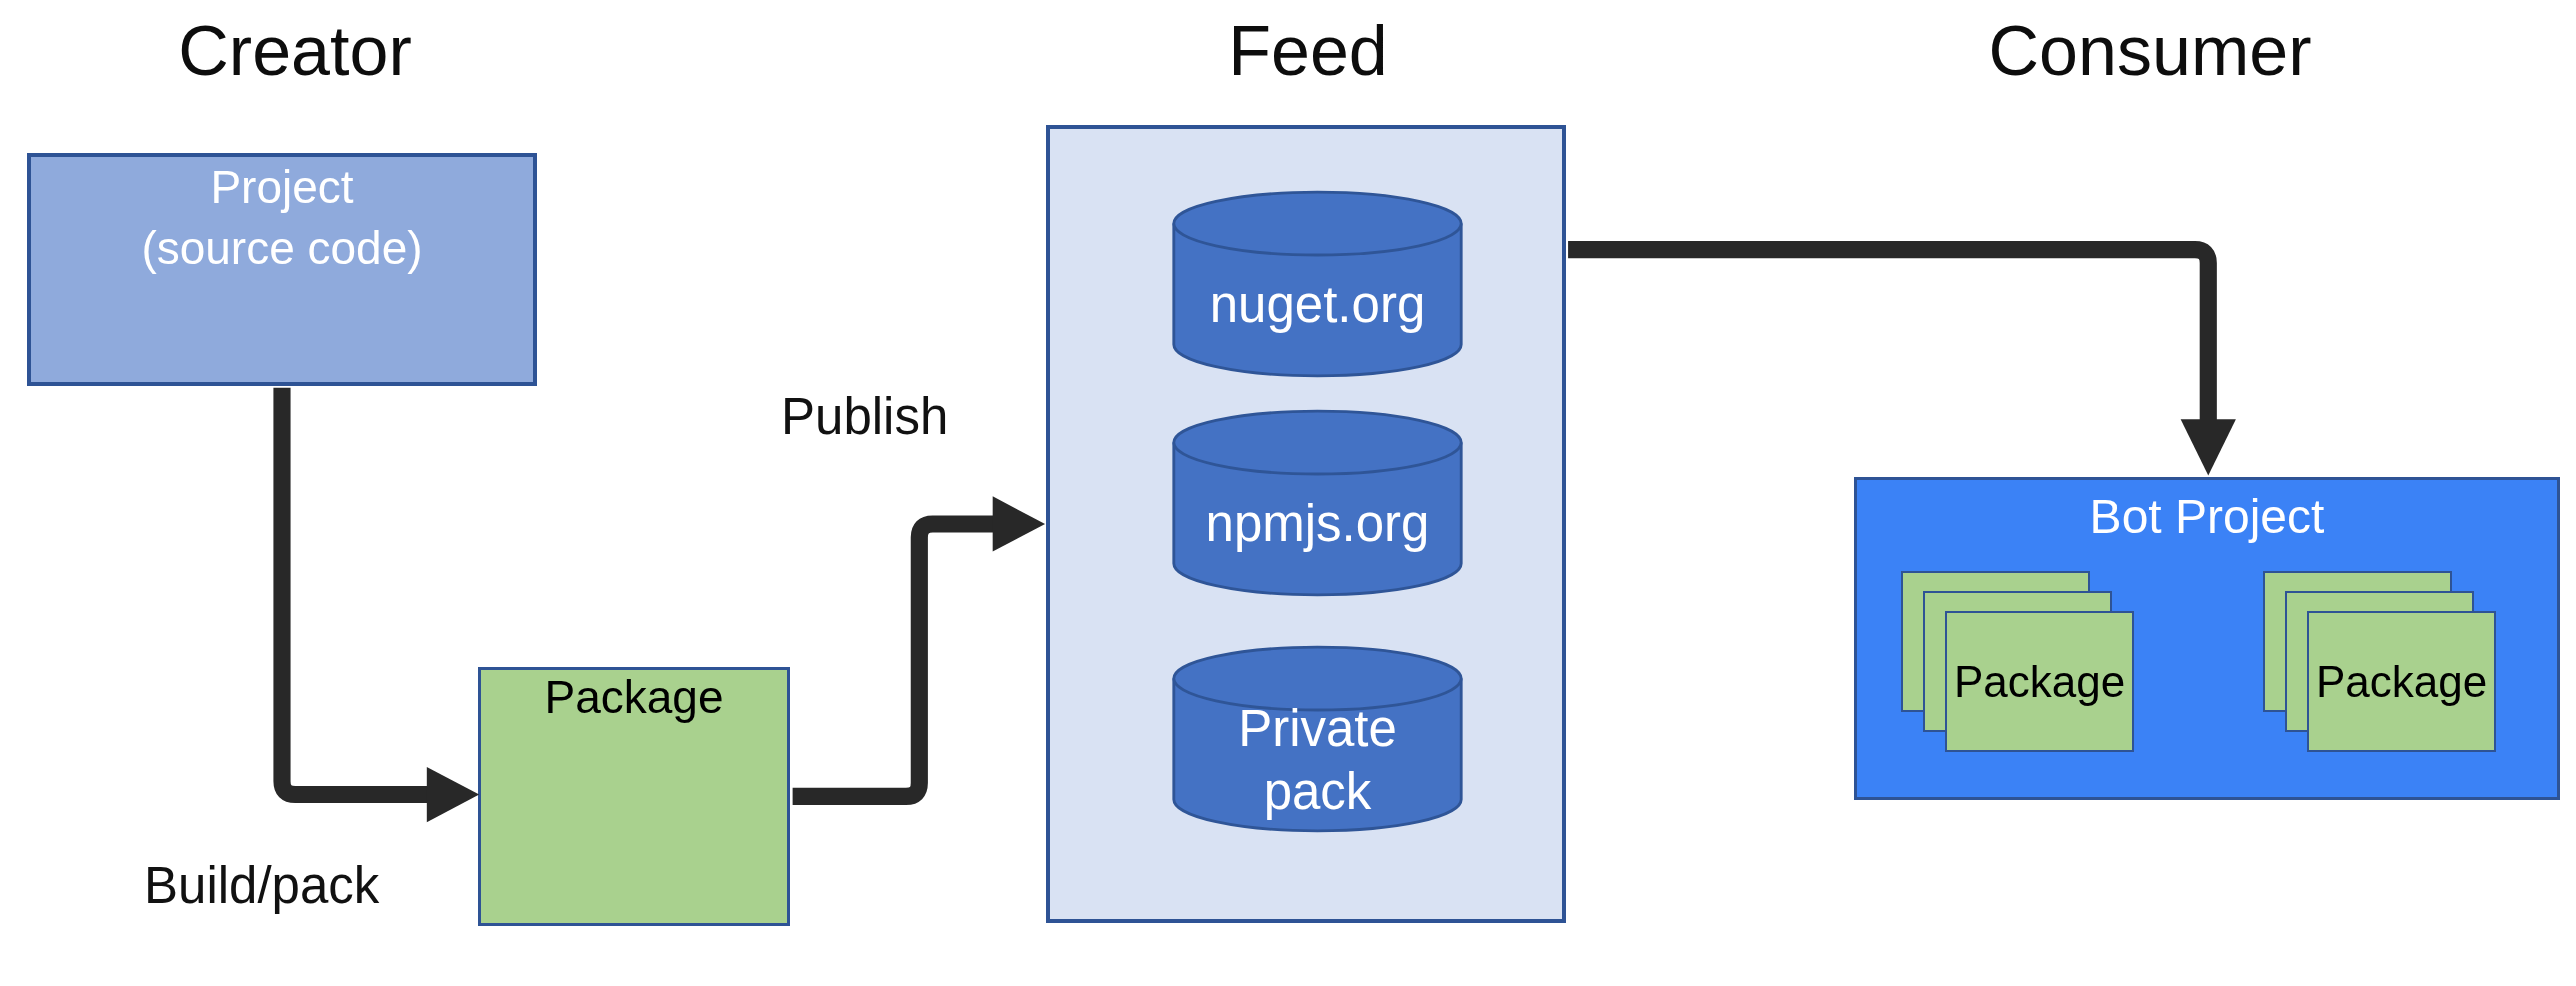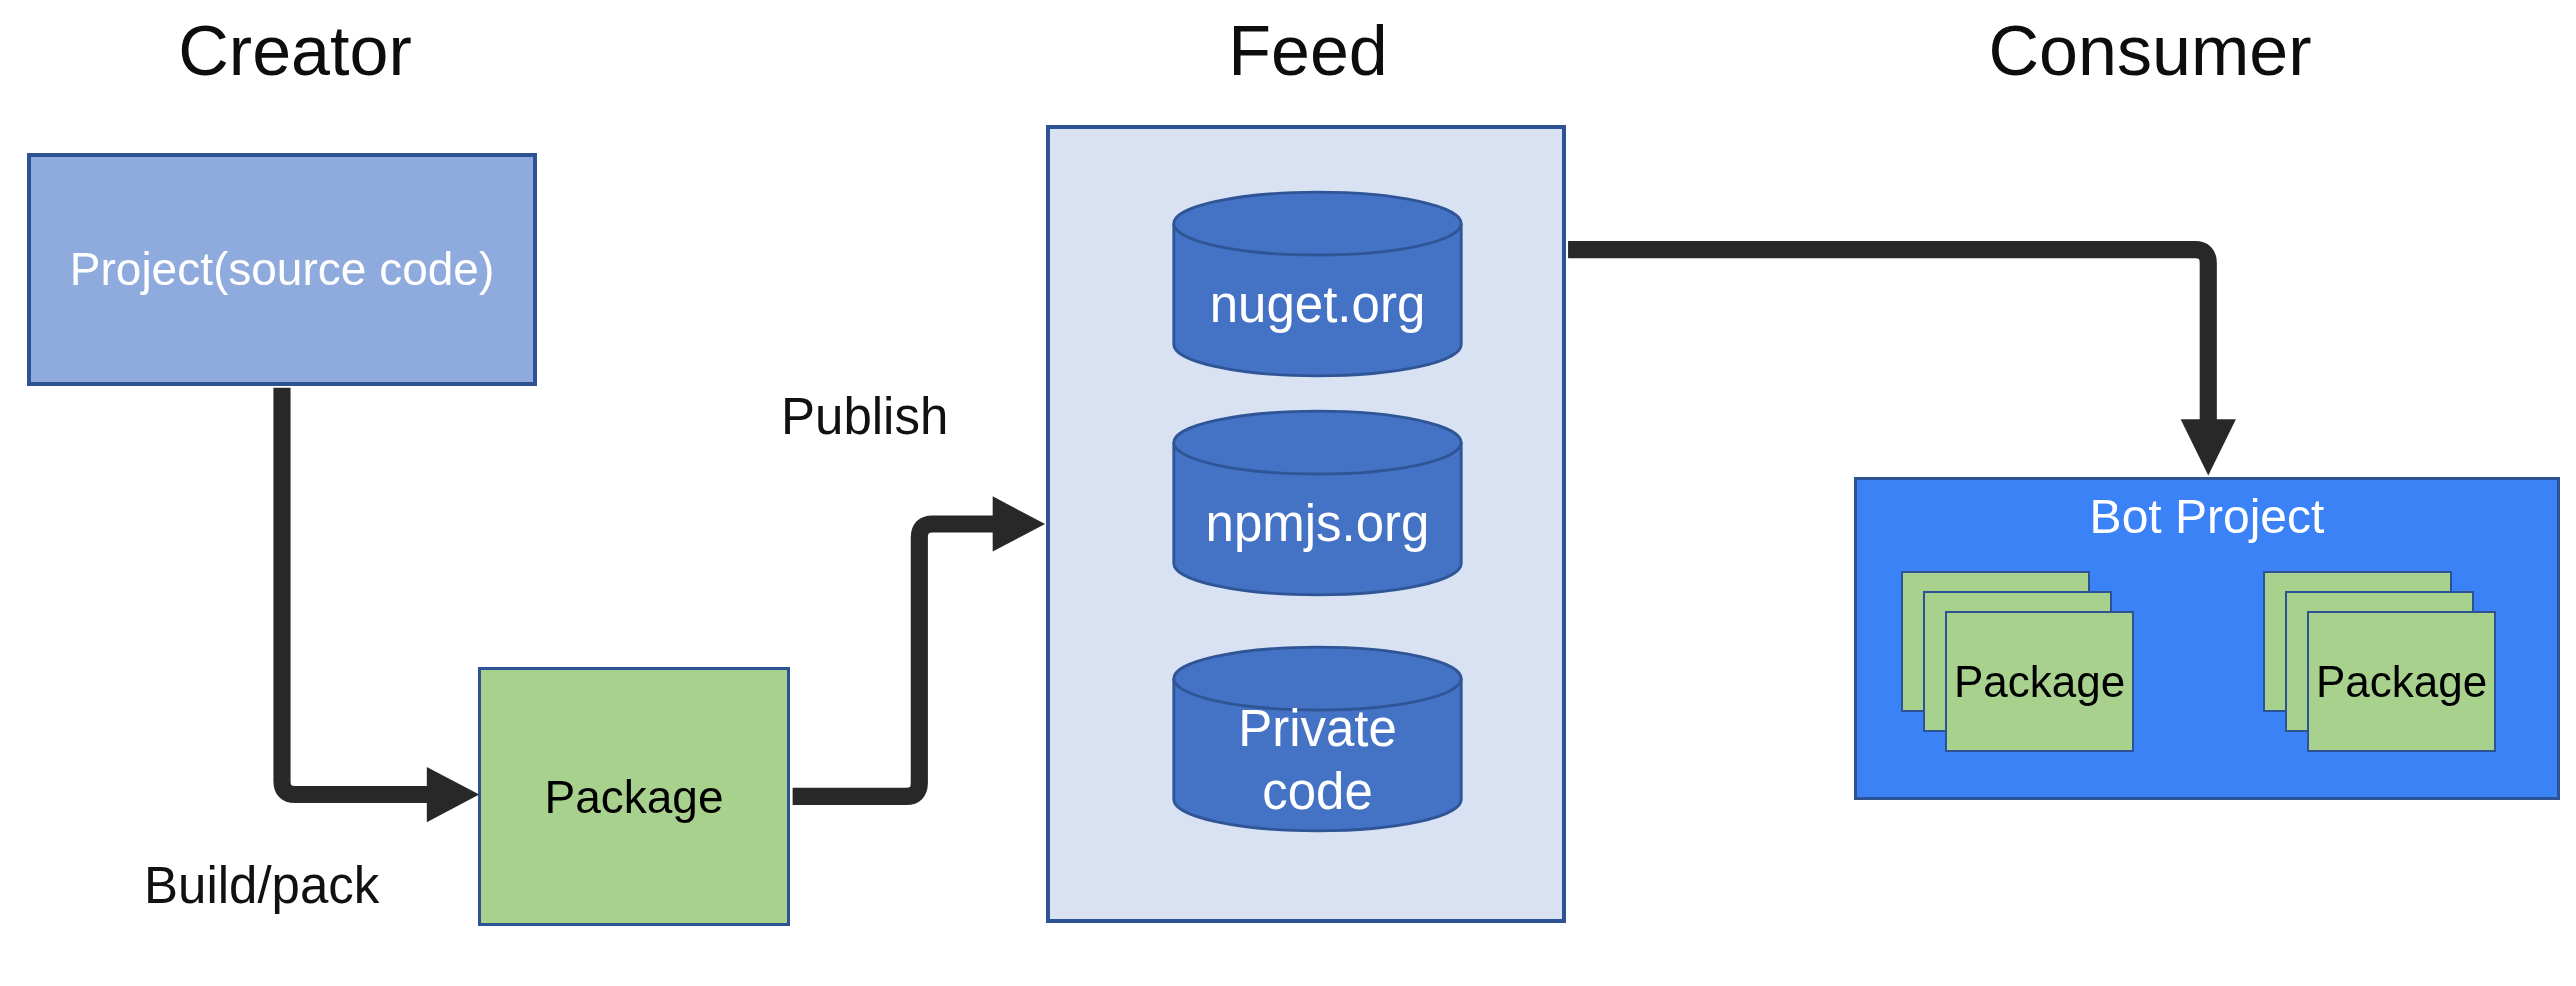--- a/index.html
+++ b/index.html
@@ -9,21 +9,21 @@
   }
   .section-title{
     position:absolute;width:476px;text-align:center;
     font-size:70px;font-weight:400;color:#0d0d0d;white-space:nowrap;
   }
   .flow-label{
     position:absolute;font-size:51px;color:#111111;white-space:nowrap;line-height:1.25;
   }
   .box{
     position:absolute;box-sizing:border-box;
-    display:flex;align-items:center;justify-content:center;
+    display:flex;flex-direction:column;align-items:center;justify-content:flex-start;
     text-align:center;
   }
   .project-box{
     left:27px;top:153px;width:510px;height:233px;
     background:#8FAADC;border:4.8px solid #2E5395;
     color:#ffffff;font-size:46px;line-height:1.32;
   }
   .package-box{
     left:478px;top:667px;width:312px;height:259px;
     background:#A9D18E;border:3.8px solid #2E5395;
@@ -105,21 +105,21 @@
     </div>
   </div>
 
   <div class="cylinder cyl-3">
     <svg viewBox="0 0 310 200" width="295" height="191">
       <path d="M4,36 L4,163 A151,33 0 0 0 306,163 L306,36" fill="#4472C4" stroke="#2F5597" stroke-width="3"></path>
       <ellipse cx="155" cy="36" rx="151" ry="33" fill="#4472C4" stroke="#2F5597" stroke-width="3"></ellipse>
     </svg>
     <div class="cyl-label">
       <div class="cyl-line">Private</div>
-      <div class="cyl-line">code</div>
+      <div class="cyl-line">pack</div>
     </div>
   </div>
 
 
   <div class="bot-box">
     <div class="bot-title">Bot Project</div>
 
     <div class="card" style="left:44px;top:91px;"></div>
     <div class="card" style="left:66px;top:111px;"></div>
     <div class="card" style="left:88px;top:131px;">

